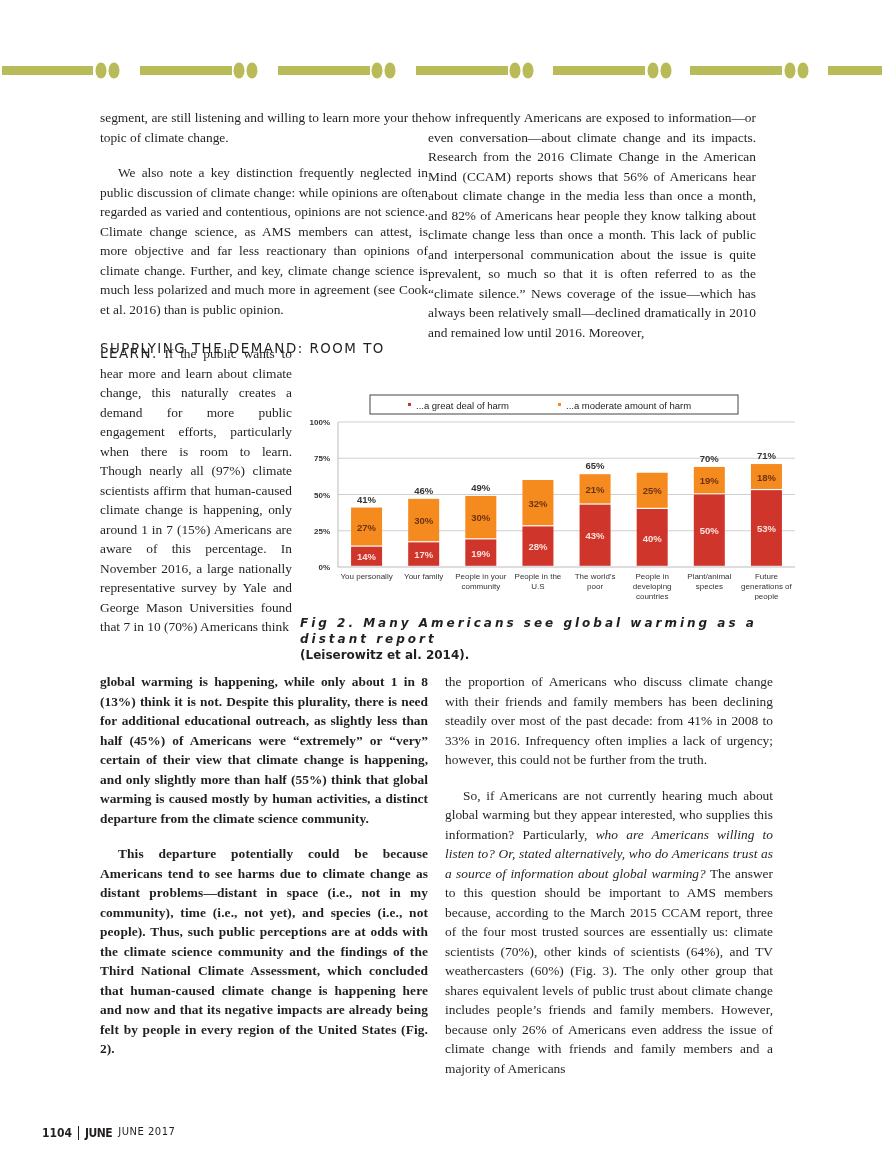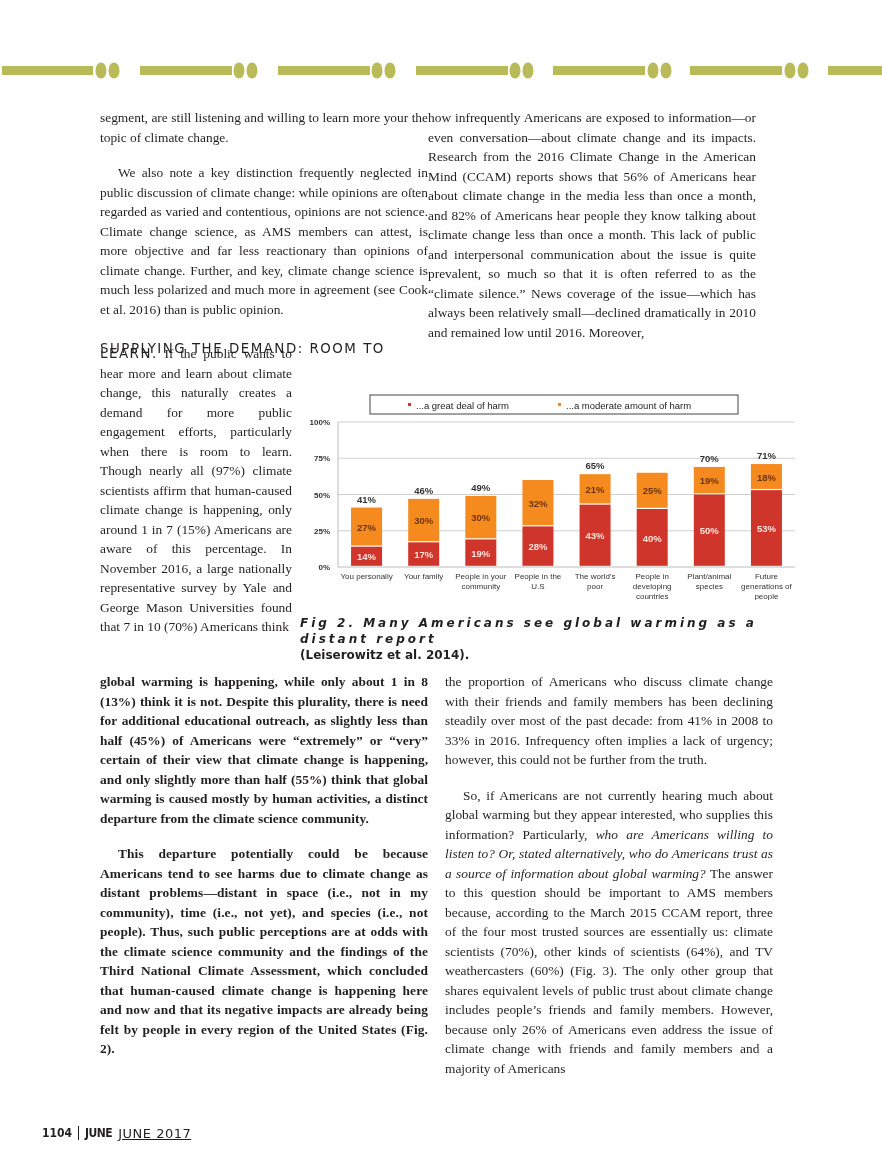--- a/index.html
+++ b/index.html
@@ -16,21 +16,21 @@
   #section-heading-line1 { position:absolute; left:100px; top:341px; width:330px; white-space:nowrap; }
   #col-left-bottom { left:100px; top:672px; width:328px;font-weight:bold; }
   #col-right-bottom { left:445px; top:672px; width:328px; }
   .chart-wrap { position:absolute; left:300px; top:385px; width:510px; height:215px; }
   .caption { position:absolute; left:300px; top:615px; width:510px; font-family:"DejaVu Sans", "Liberation Sans", sans-serif; font-weight:bold; font-size:12px; line-height:16px; color:#231f20; }
   .caption .sc { letter-spacing:3px;font-style:italic; }
   .footer { position:absolute; left:42px; top:1126px; font-family:"DejaVu Sans Condensed","DejaVu Sans", sans-serif; font-size:12px; color:#231f20; display:flex; align-items:flex-start; gap:6px; }
   .footer .pg { font-weight:bold; }
   .footer .sep { width:1px; height:14px; background:#231f20; display:inline-block; }
   .footer .logo { font-weight:bold; letter-spacing:-0.5px; }
-  .footer .date { font-family:"DejaVu Sans", sans-serif; font-size:13px; letter-spacing:0.5px;text-decoration:underline; }
+  .footer .date { font-family:"DejaVu Sans", sans-serif; font-size:10px; letter-spacing:0.5px; }
   svg text { font-family:"Liberation Sans", "DejaVu Sans", sans-serif; }
 </style>
 </head>
 <body>
 
 <svg class="deco" viewBox="0 0 882 30">
   <g id="deco-g" fill="#b8bb57">
       <rect x="2" y="6" width="91" height="9"></rect>
       <rect x="140" y="6" width="92" height="9"></rect>
       <rect x="278" y="6" width="92" height="9"></rect>

